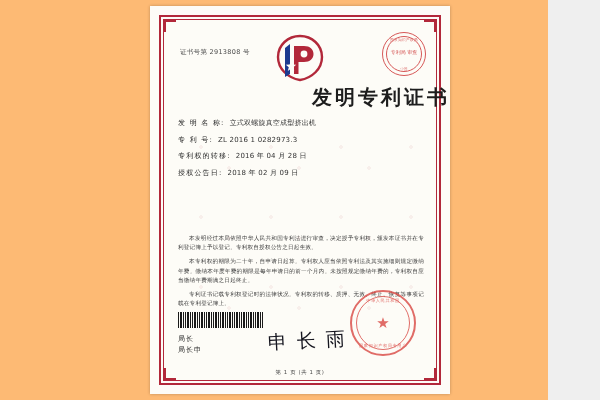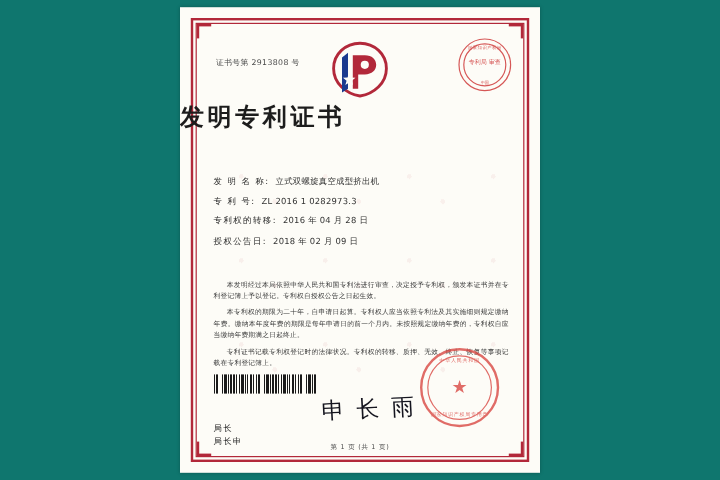--- a/index.html
+++ b/index.html
@@ -9,23 +9,23 @@
   body {
     width: 600px;
     height: 400px;
     background: #efefef;
     font-family: "DejaVu Sans", "Liberation Sans", sans-serif;
     overflow: hidden;
   }
 
   #page {
     position: relative;
-    width: 600px;
+    width: 548px;
     height: 400px;
-    background: #0f766e;
+    background: #fdba74;
   }
 
   
   .certificate {
     position: absolute;
     left: 150px;
     top: 6px;
     width: 300px;
     height: 388px;
     background: #fdfcf7;
@@ -126,34 +126,33 @@
     transform: translateX(-50%);
     width: 60px;
     height: 54px;
   }
 
   .doc-title {
     position: absolute;
     left: 0;
     right: 0;
     top: 78px;
-    text-align: left;
+    text-align: right;
     font-family: "DejaVu Sans", "Liberation Sans", sans-serif;
     font-size: 20px;
     font-weight: bold;
     color: #1d1d1d;
     letter-spacing: 3px;
   }
 
   .fields {
     position: absolute;
     left: 28px;
     top: 112px;
     right: 26px;
-    margin-top: 28px;
   }
   .field-row {
     display: flex;
     align-items: baseline;
     margin-bottom: 6.5px;
     font-size: 7px;
     color: #2b2b2b;
     white-space: nowrap;
   }
   .field-label {
@@ -201,21 +200,20 @@
   }
 
   .signer-block {
     position: absolute;
     left: 28px;
     top: 328px;
     font-size: 7px;
     line-height: 11px;
     color: #1f1f1f;
     letter-spacing: 1px;
-    margin-top: 18px;
   }
 
   .signature {
     position: absolute;
     left: 118px;
     top: 322px;
     font-family: "DejaVu Serif", "Liberation Serif", serif;
     font-size: 19px;
     color: #15151f;
     letter-spacing: 2px;

